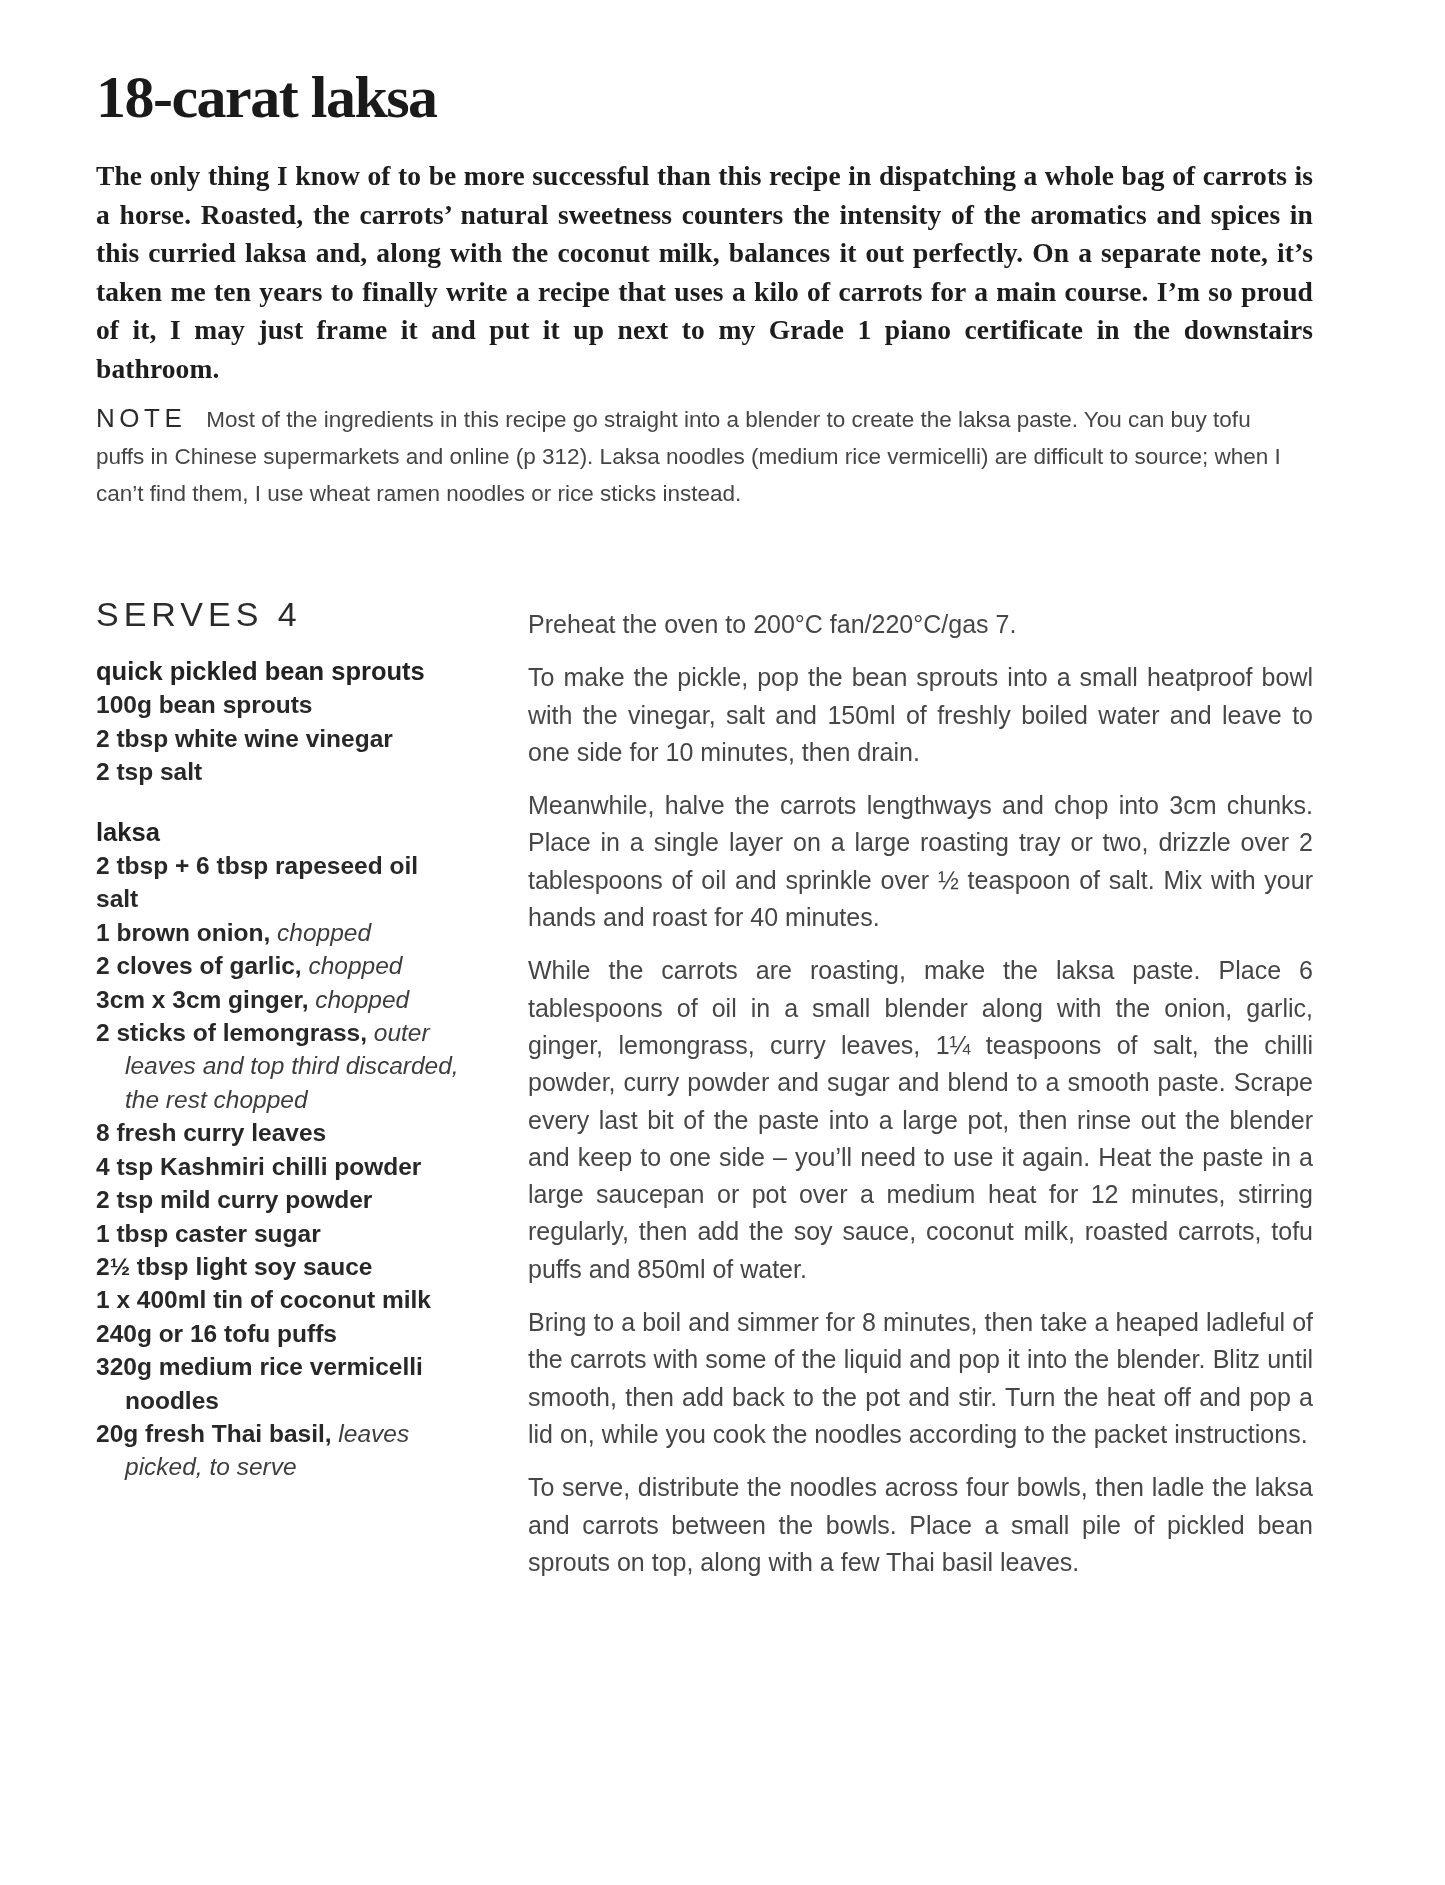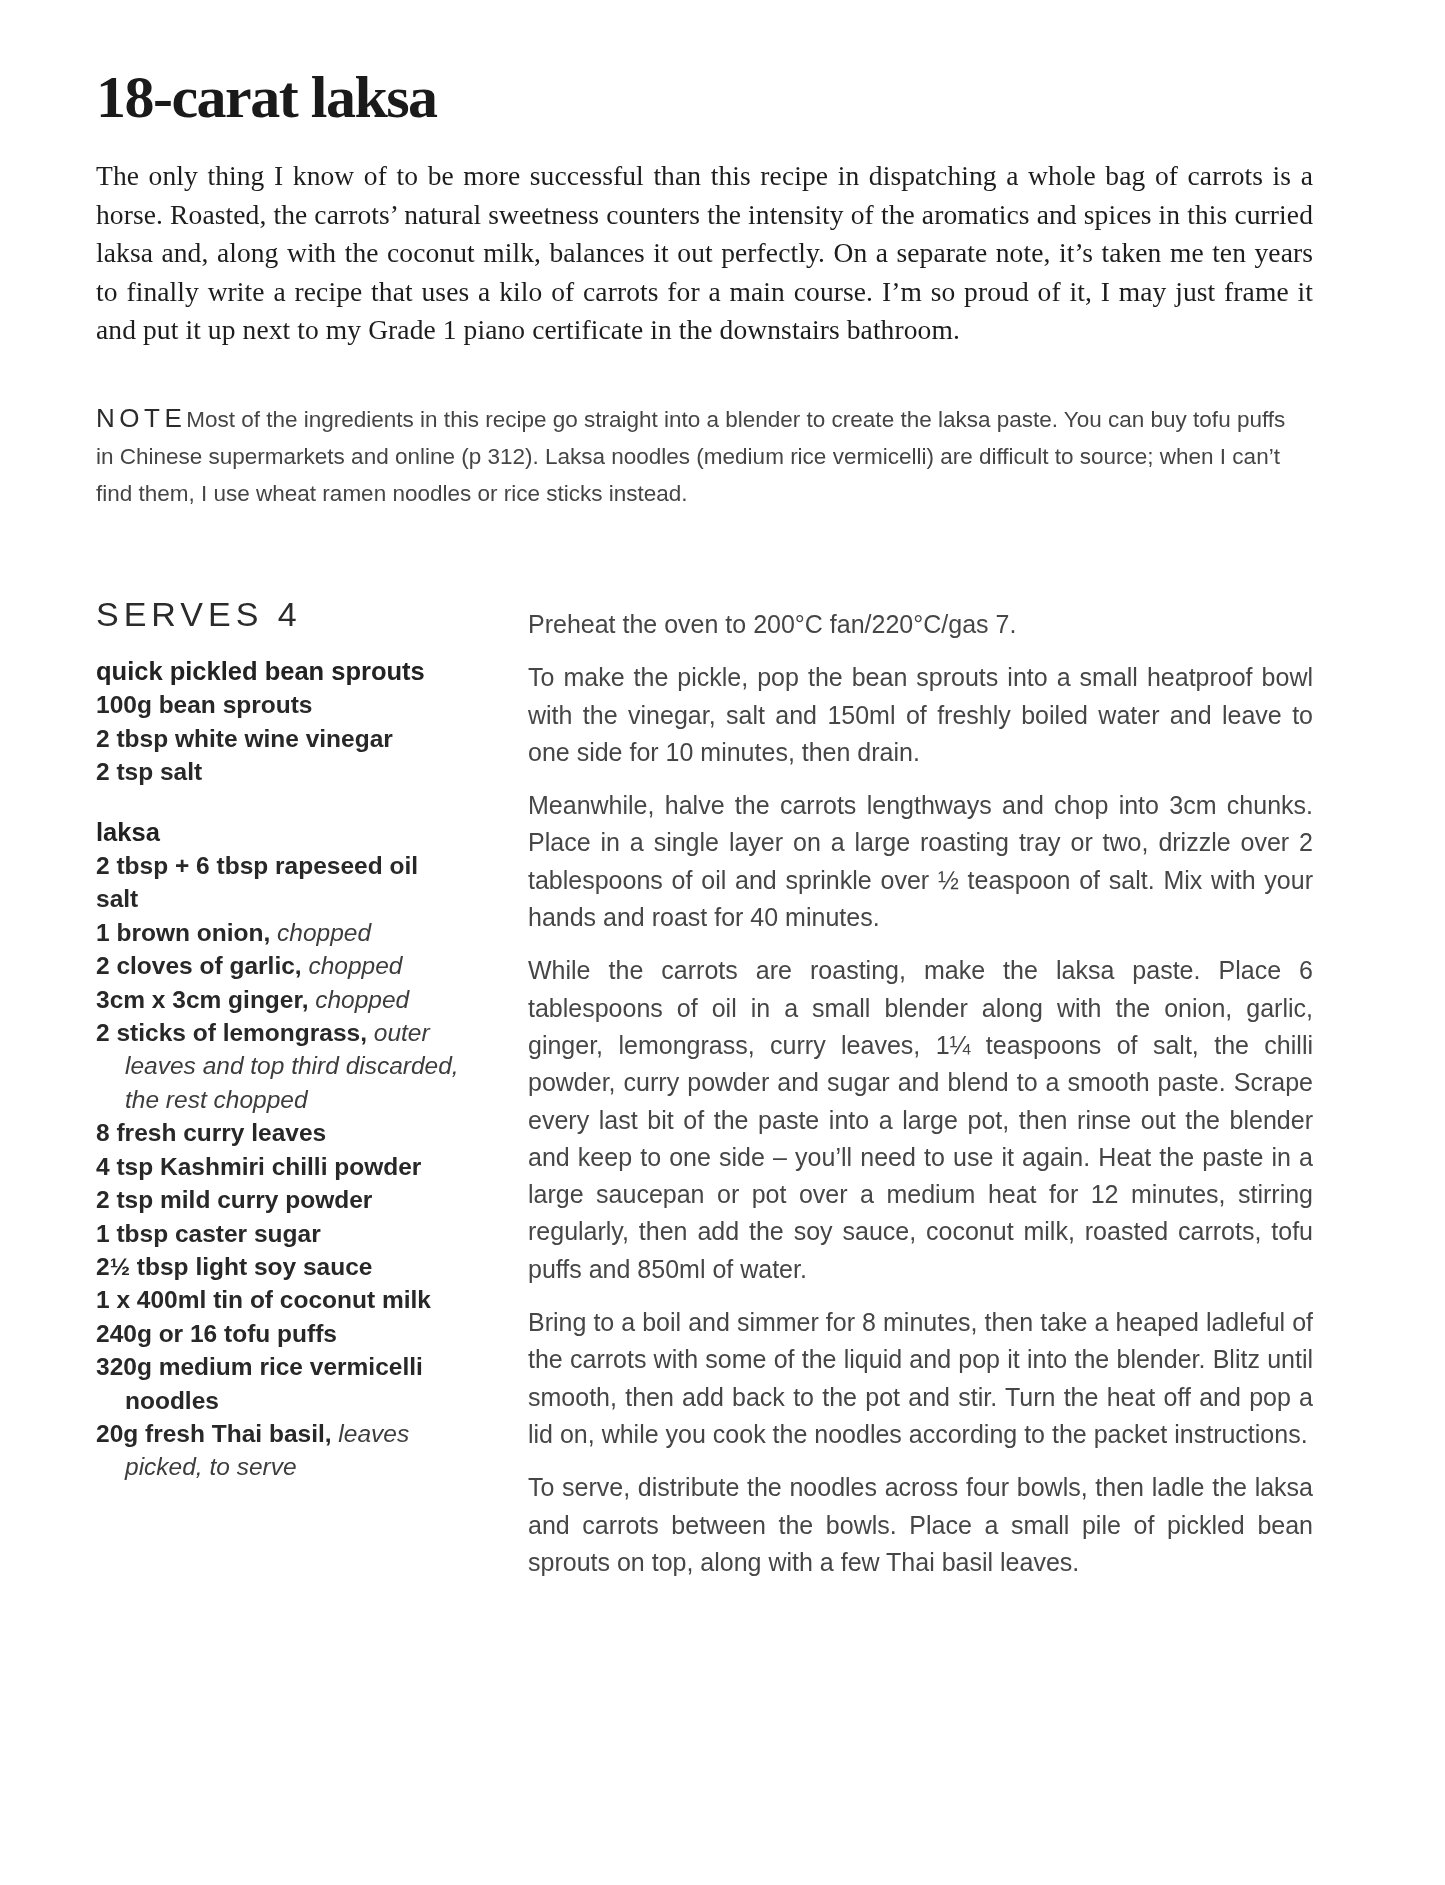--- a/index.html
+++ b/index.html
@@ -23,42 +23,42 @@
     letter-spacing: -1.5px;
     color: #1a1a1a;
   }
   .intro {
     position: absolute;
     left: 96px;
     top: 157px;
     width: 1217px;
     margin: 0;
     font-family: "Liberation Serif", serif;
-    font-weight: 400;
+    font-weight: 700;
     font-size: 27.5px;
     line-height: 38.6px;
     letter-spacing: 0.1px;
     text-align: justify;
     color: #1d1d1d;
   }
   .note {
     position: absolute;
     left: 96px;
     top: 400px;
     width: 1205px;
     margin: 0;
     font-size: 22.5px;
     line-height: 37px;
     color: #454545;
   }
   .note-label {
     font-size: 26px;
     letter-spacing: 4.5px;
     color: #2b2b2b;
-    margin-right: 0;
+    margin-right: 20px;
   }
   .columns {
     position: absolute;
     left: 96px;
     top: 600px;
     width: 1217px;
     display: flex;
     align-items: flex-start;
   }
   .left-col {

